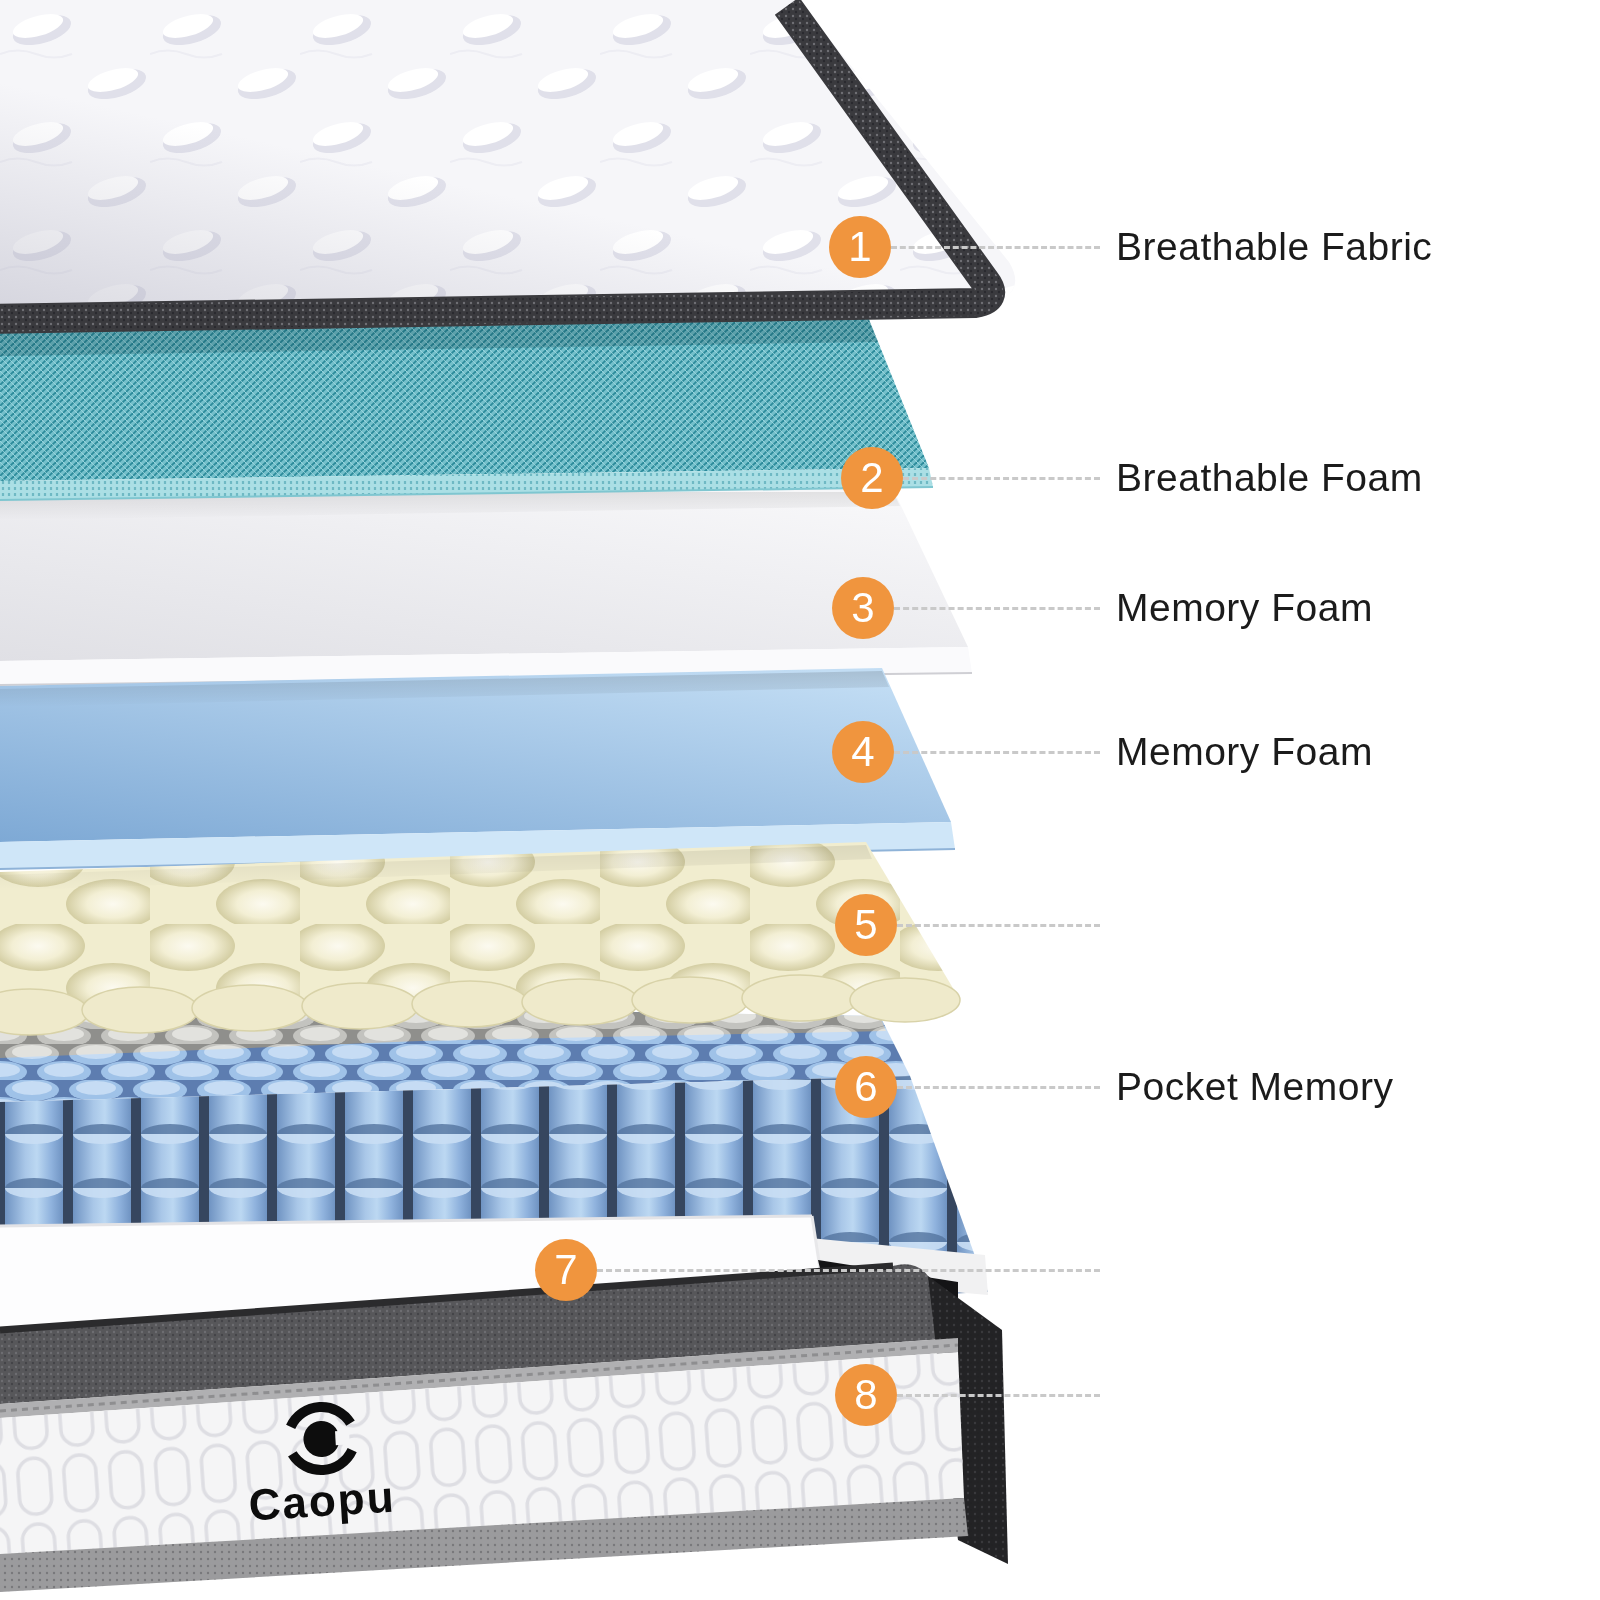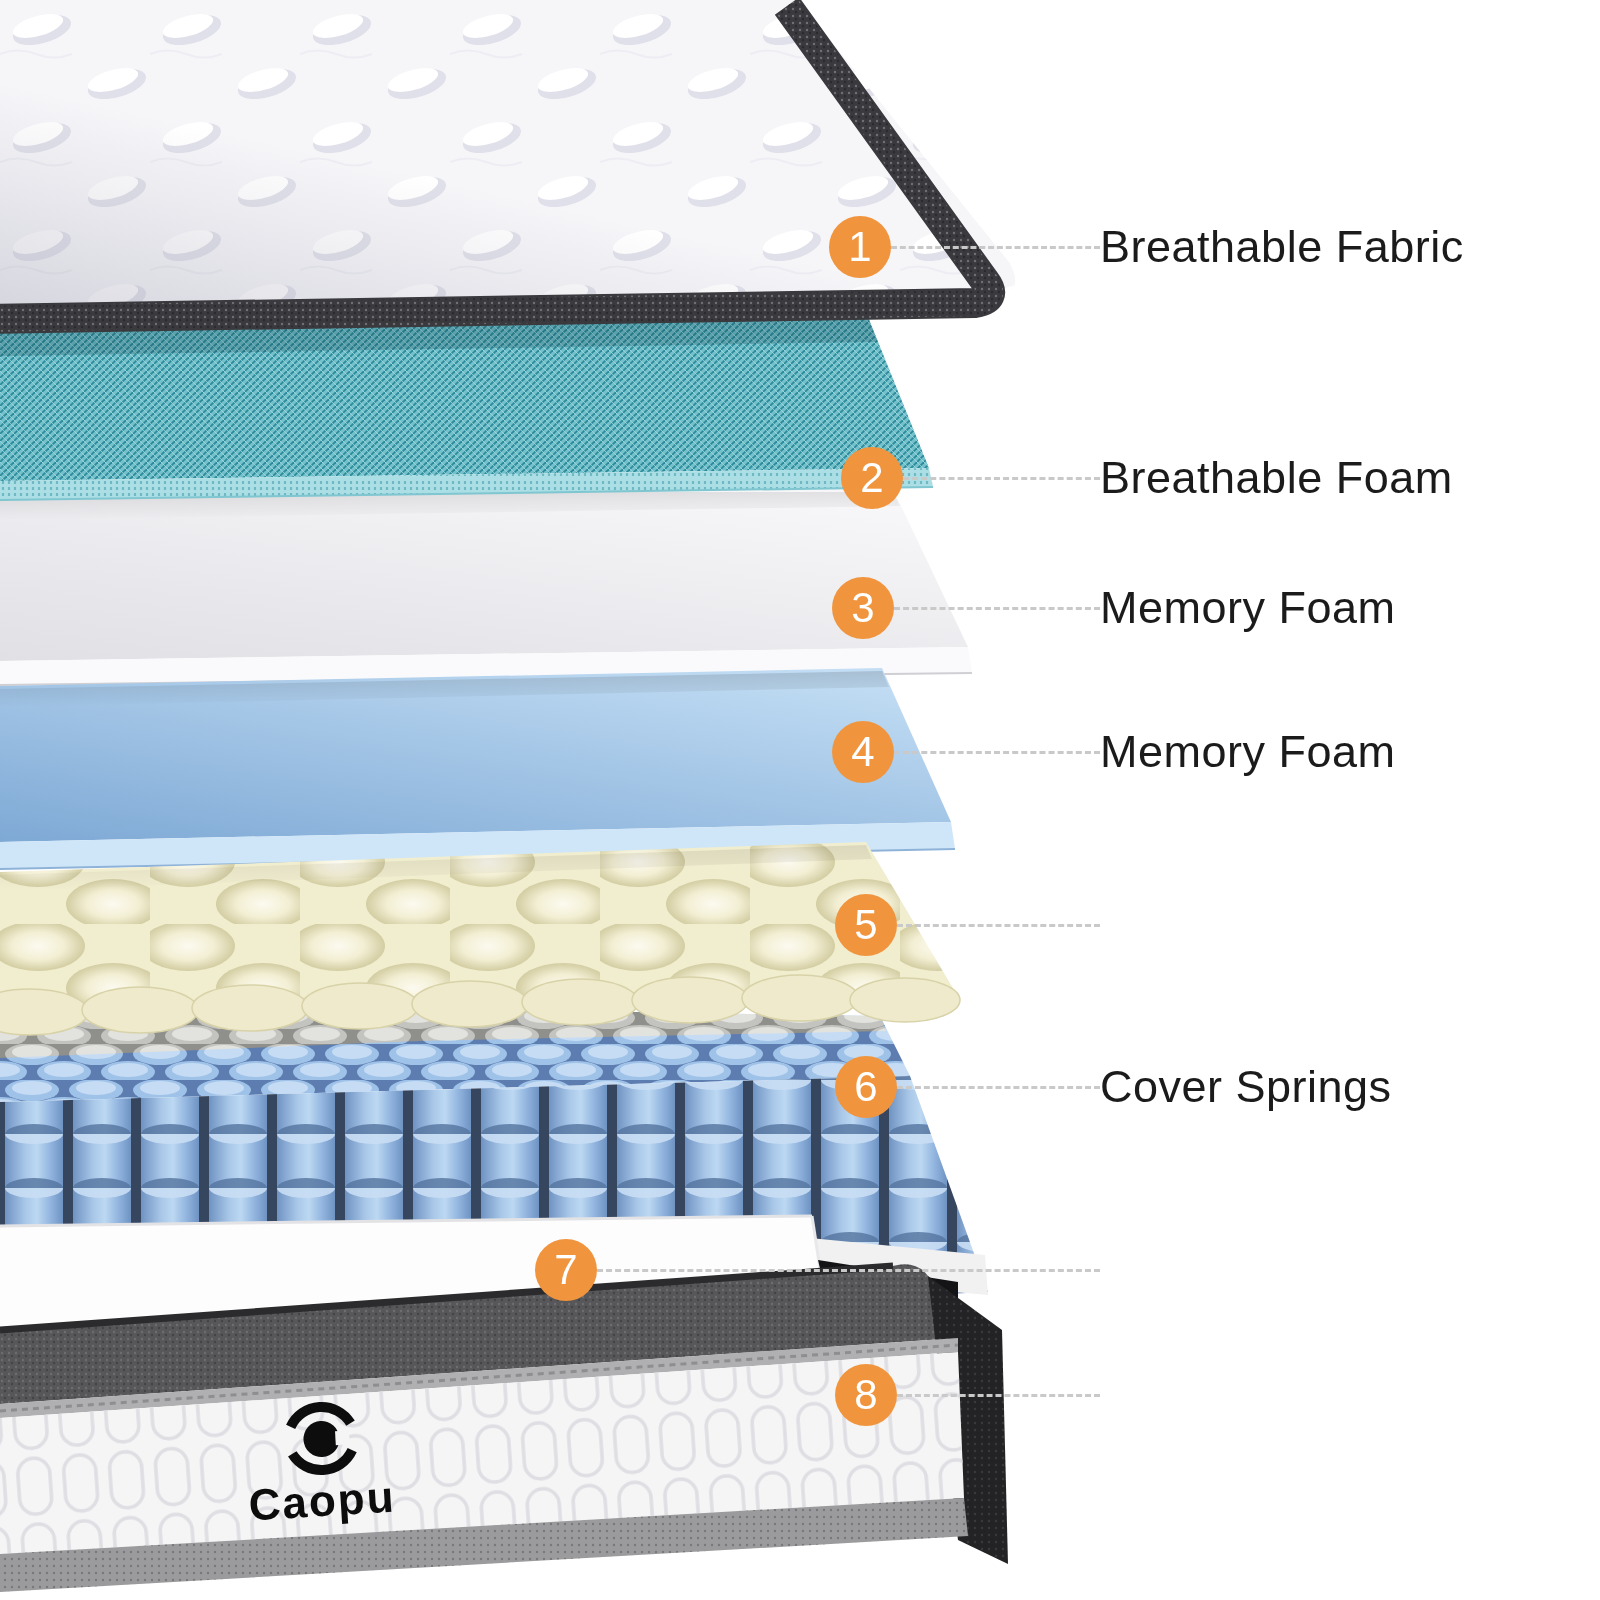--- a/index.html
+++ b/index.html
@@ -4,21 +4,21 @@
 <style>
   html,body{margin:0;padding:0;background:#ffffff;}
   body{width:1600px;height:1600px;position:relative;overflow:hidden;
        font-family:"Liberation Sans", sans-serif;}
   .scene{position:absolute;left:0;top:0;width:1600px;height:1600px;}
   .callout{position:absolute;display:flex;align-items:center;height:62px;z-index:10;}
   .badge{width:62px;height:62px;border-radius:50%;background:var(--badge,#F0953E);
          color:#ffffff;font-size:42px;font-weight:400;display:flex;
          align-items:center;justify-content:center;flex:0 0 62px;line-height:1;}
   .dash{border-top:3px dashed var(--leader,#C9C9C9);height:0;flex:0 0 auto;}
-  .lbl{font-size:45px;color:var(--labeltext,#1B1B1B);
+  .lbl{margin-left:16px;font-size:39px;color:var(--labeltext,#1B1B1B);
        white-space:nowrap;letter-spacing:0.5px;}
 </style>
 </head>
 <body>
 
 <svg class="scene" viewBox="0 0 1600 1600">
   <defs>
     <linearGradient id="gradWhite" x1="0.8" y1="0" x2="0" y2="1">
       <stop offset="0" stop-color="#f7f7f9"></stop>
         <stop offset="1" stop-color="#e0e0e5"></stop>
@@ -214,21 +214,21 @@
   <div class="badge">
       <span>5</span>
     </div>
   <div class="dash" style="width:203px;"></div>
 </div>
 <div class="callout" style="left:835px;top:1056px;">
   <div class="badge">
       <span>6</span>
     </div>
   <div class="dash" style="width:203px;"></div>
-  <div class="lbl">Cover Springs</div>
+  <div class="lbl">Pocket Memory</div>
 </div>
 <div class="callout" style="left:535px;top:1239px;">
   <div class="badge">
       <span>7</span>
     </div>
   <div class="dash" style="width:503px;"></div>
 </div>
 <div class="callout" style="left:835px;top:1364px;">
   <div class="badge">
       <span>8</span>

